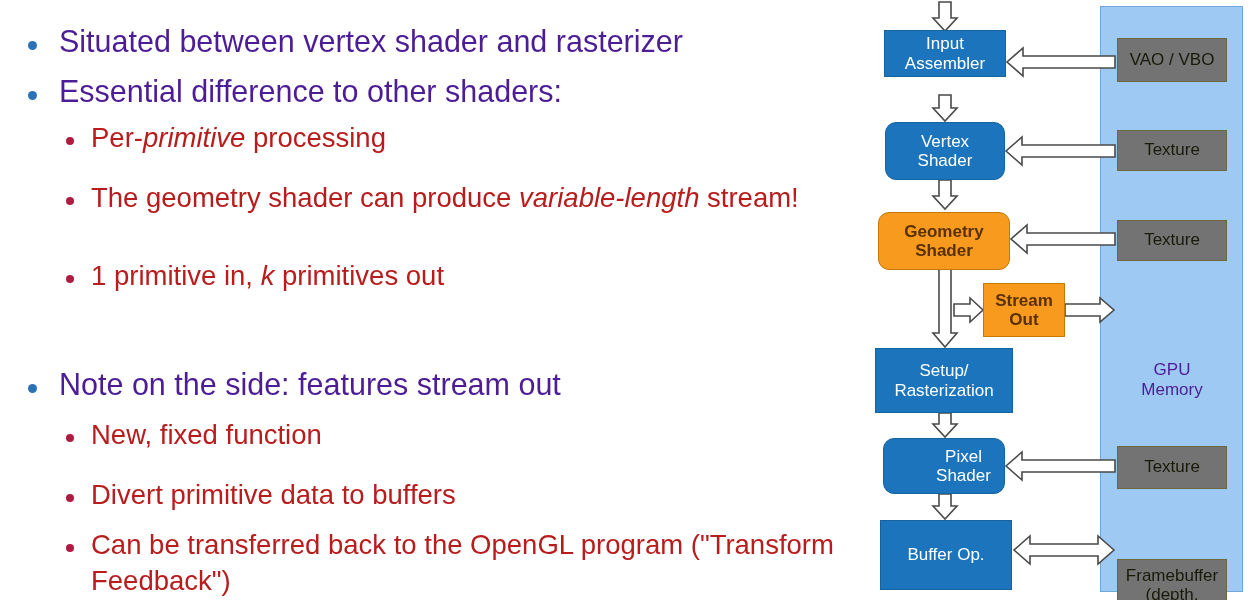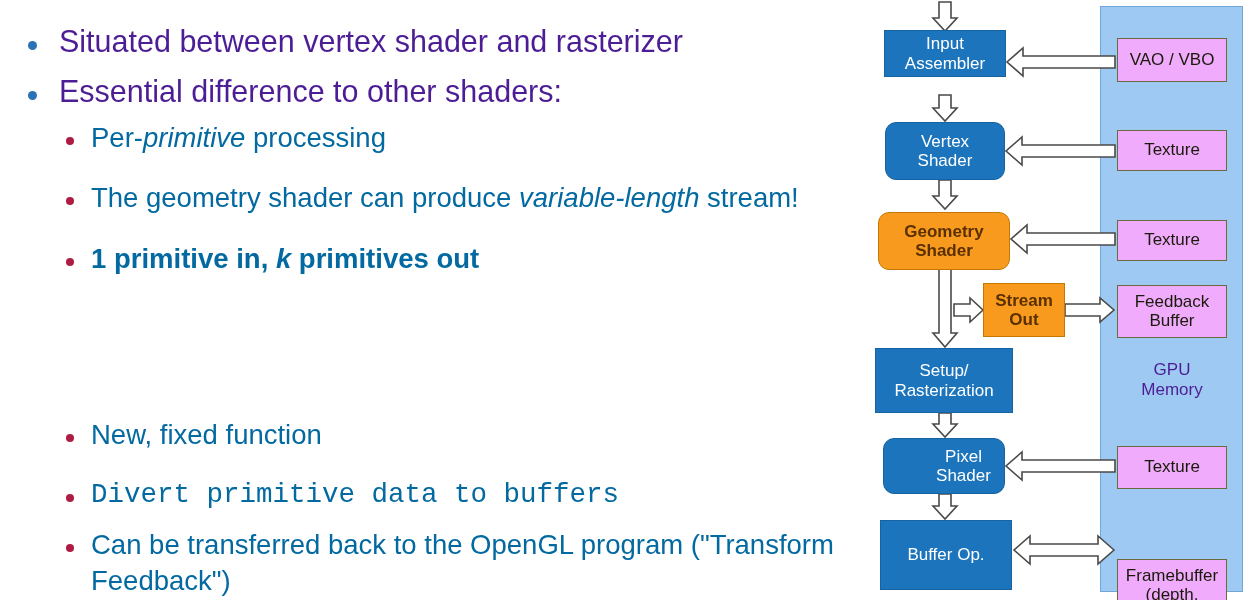--- a/index.html
+++ b/index.html
@@ -48,21 +48,21 @@
     width: 9px;
     height: 9px;
     background: #2a72b5;
     margin-right: 22px;
   }
   .lvl2 {
     left: 66px;
     width: 790px;
     font-size: 27.5px;
     line-height: 36px;
-    color: #0369a1;
+    color: #b91c1c;
   }
   .lvl2 .dot {
     width: 8px;
     height: 8px;
     background: #b01b41;
     margin-right: 17px;
   }
   .it { font-style: italic; }
 
   
@@ -114,21 +114,21 @@
     top: 360px;
     width: 124px;
     text-align: center;
     font-size: 17px;
     color: #4c1d95;
     line-height: 1.15;
     white-space: pre-line;
   }
   .yellow-node {
     position: absolute;
-    background: #f0abfc;
+    background: #737373;
     border: 1.5px solid #6a6a3a;
     box-sizing: border-box;
     display: flex;
     align-items: center;
     justify-content: center;
     text-align: center;
     font-size: 17px;
     color: #1a1a0a;
     line-height: 1.1;
     white-space: pre-line;
@@ -157,29 +157,33 @@
       <span class="txt"><span>Essential difference to other shaders:</span></span>
     </div>
     <div class="bullet lvl2" style="top: 120px;">
       <span class="dot"></span>
       <span class="txt"><span>Per-</span><span class="it">primitive</span><span> processing</span></span>
     </div>
     <div class="bullet lvl2" style="top: 180px;">
       <span class="dot"></span>
       <span class="txt"><span>The geometry shader can produce </span><span class="it">variable-length</span><span> stream!</span></span>
     </div>
-    <div class="bullet lvl2" style="top: 241px; font-weight: bold;">
+    <div class="bullet lvl2" style="top: 258px;">
       <span class="dot"></span>
       <span class="txt"><span>1 primitive in, </span><span class="it">k</span><span> primitives out</span></span>
     </div>
+    <div class="bullet lvl1" style="top: 365px;">
+      <span class="dot"></span>
+      <span class="txt"><span>Note on the side: features stream out</span></span>
+    </div>
     <div class="bullet lvl2" style="top: 417px;">
       <span class="dot"></span>
       <span class="txt"><span>New, fixed function</span></span>
     </div>
-    <div class="bullet lvl2" style="top: 477px; font-family: Liberation Mono, monospace;">
+    <div class="bullet lvl2" style="top: 477px;">
       <span class="dot"></span>
       <span class="txt"><span>Divert primitive data to buffers</span></span>
     </div>
     <div class="bullet lvl2" style="top: 527px;">
       <span class="dot"></span>
       <span class="txt"><span>Can be transferred back to the OpenGL program ("Transform Feedback")</span></span>
     </div>
   </div>
 
 <div id="diagram">
@@ -228,19 +232,17 @@
     <div class="node orange-node" style="left: 121px; top: 283px; width: 82px; height: 54px; position: absolute;">Stream
 Out</div>
     <div class="node blue-node" style="left: 13px; top: 348px; width: 138px; height: 65px; position: absolute;">Setup/
 Rasterization</div>
     <div class="node blue-node blue-round" style="left: 21px; top: 438px; width: 122px; height: 56px; position: absolute; padding-left: 39px;">Pixel
 Shader</div>
     <div class="node blue-node" style="left: 18px; top: 520px; width: 132px; height: 70px; position: absolute;">Buffer Op.</div>
     <div class="yellow-node" style="left: 255px; top: 38px; width: 110px; height: 44px;">VAO / VBO</div>
     <div class="yellow-node" style="left: 255px; top: 130px; width: 110px; height: 41px;">Texture</div>
     <div class="yellow-node" style="left: 255px; top: 220px; width: 110px; height: 41px;">Texture</div>
-    <div class="yellow-node" style="left: 255px; top: 285px; width: 110px; height: 53px;">Feedback
-Buffer</div>
     <div class="yellow-node" style="left: 255px; top: 446px; width: 110px; height: 43px;">Texture</div>
     <div class="yellow-node" style="left: 255px; top: 514px; width: 110px; height: 72px; margin-top: 45px;">Framebuffer
 (depth,
 color, ...)</div>
   </div>
 
 </body></html>

